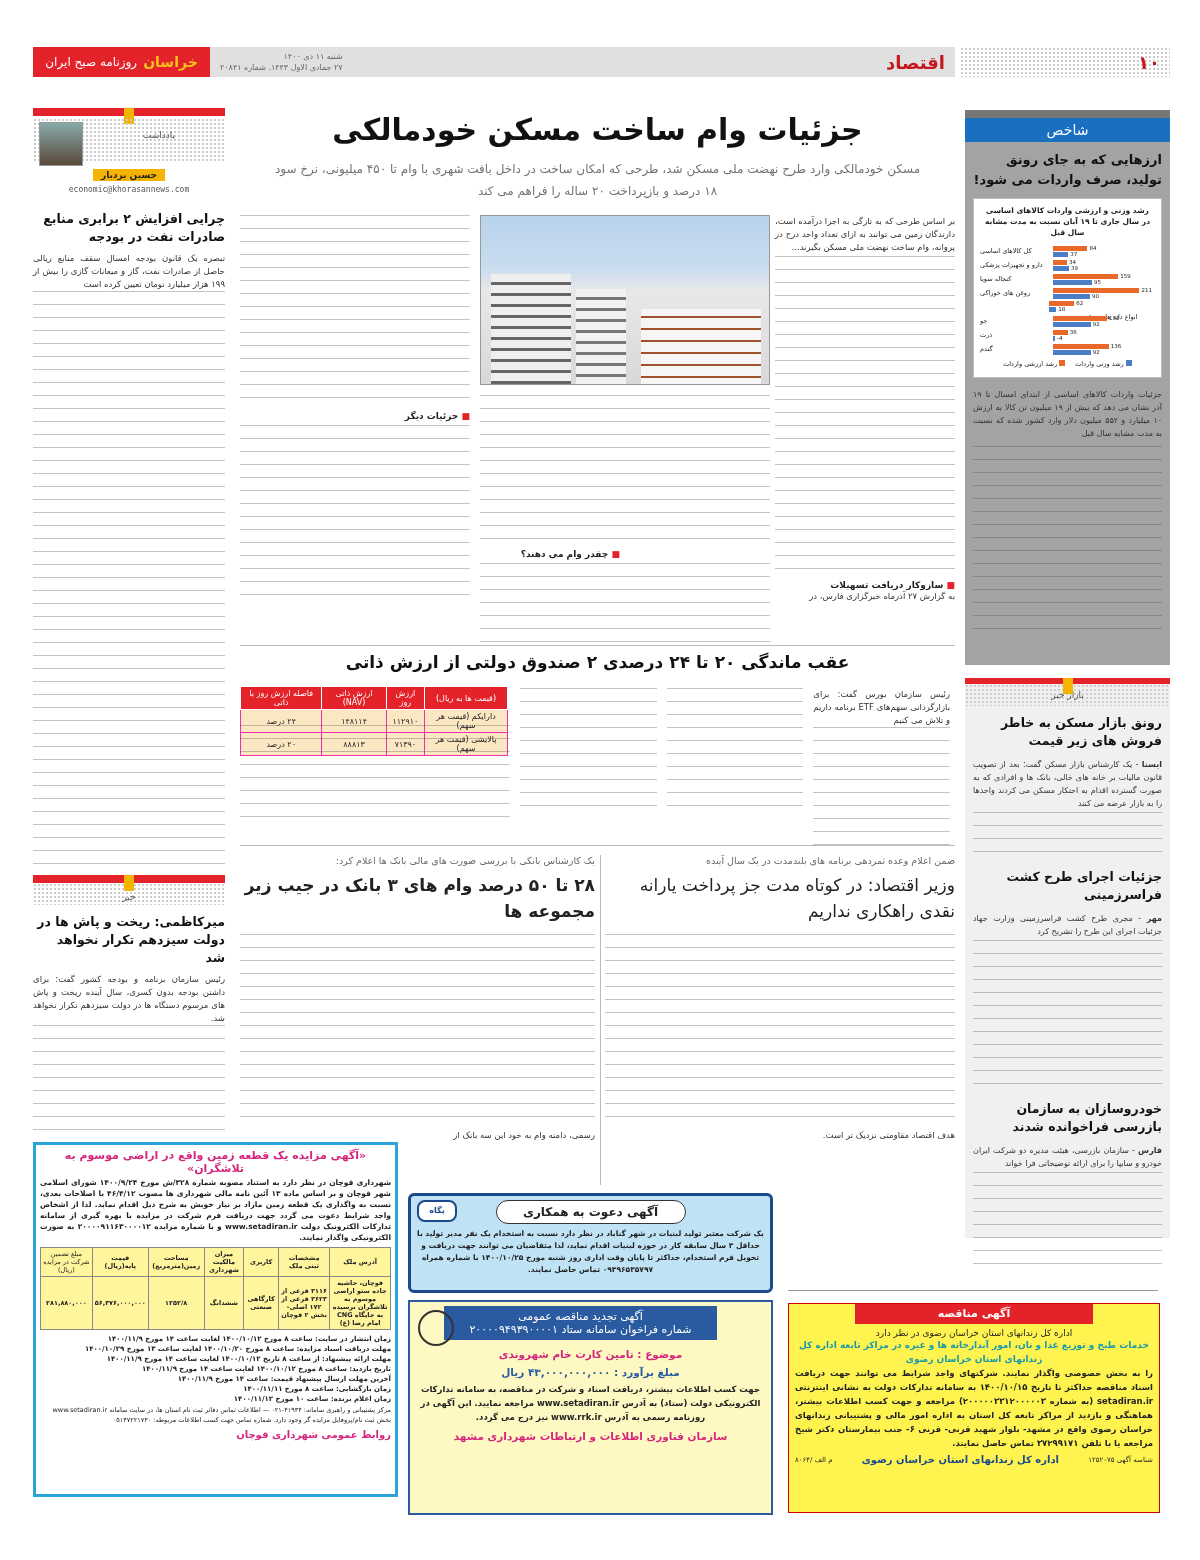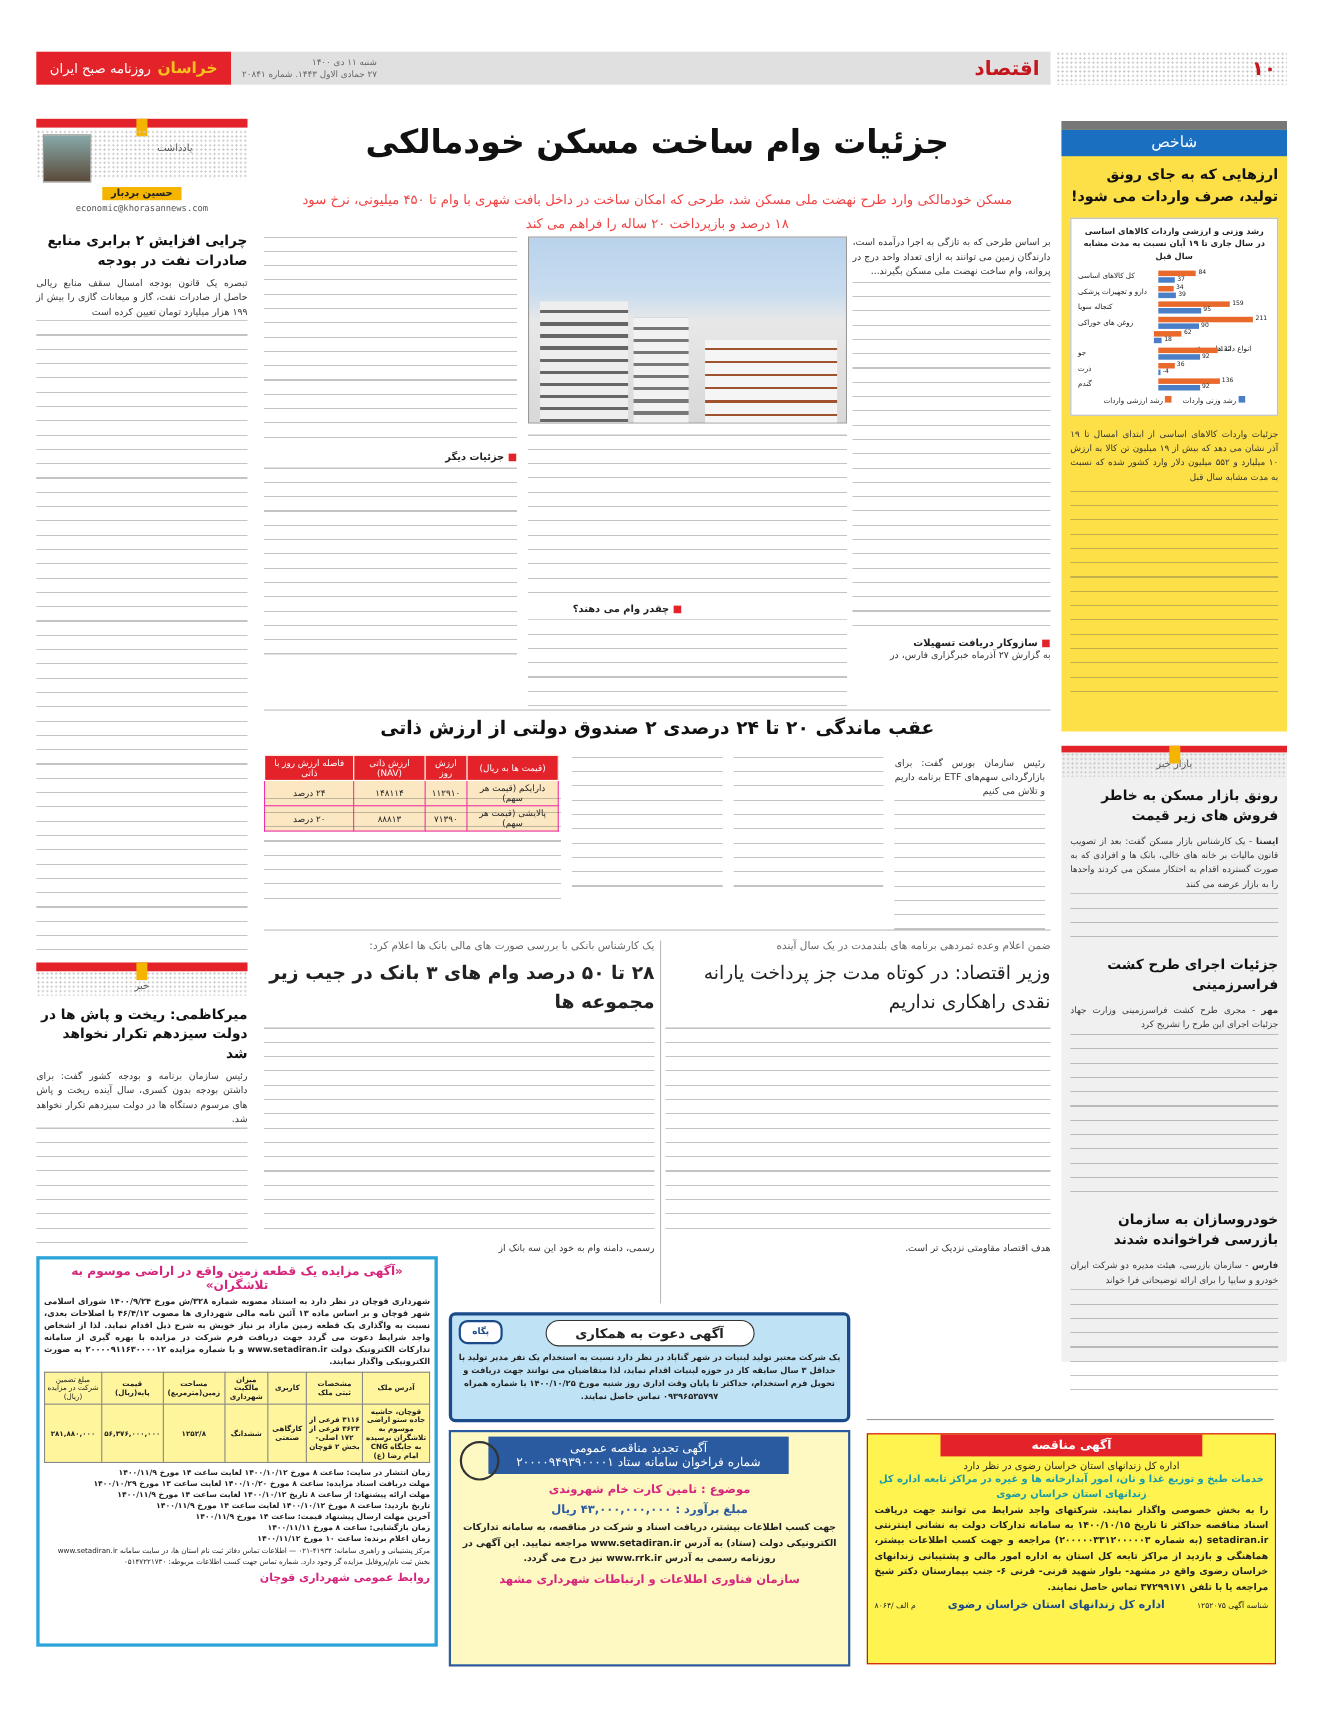--- a/index.html
+++ b/index.html
@@ -31,21 +31,21 @@
   <div class="dates">
     <div>شنبه ۱۱ دی ۱۴۰۰</div>
     <div>۲۷ جمادی الاول ۱۴۴۳. شماره ۲۰۸۴۱</div>
   </div>
 </div>
 <div class="abs hdr-left">
   <span class="brand">خراسان</span>
   <span>روزنامه صبح ایران</span>
 </div>
 
-<div class="abs" style="left:965px;top:110px;width:205px;height:555px;background:#fde047">
+<div class="abs" style="left:965px;top:110px;width:205px;height:555px;background:#a3a3a3">
   <div style="height:8px;background:#777"></div>
   <div style="background:#1a6fc1;color:#fff;text-align:center;font-size:14px;padding:4px 0">شاخص</div>
   <div class="bold-title" style="font-size:13px;line-height:20px;padding:8px 8px 4px;text-align:right">ارزهایی که به جای رونق تولید، صرف واردات می شود!</div>
   <div style="margin:4px 8px;background:#fff;border:1px solid #bbb;padding:6px 4px;height:180px">
     <div style="font-size:7.5px;font-weight:bold;text-align:center;line-height:11px;padding:0 6px">رشد وزنی و ارزشی واردات کالاهای اساسی در سال جاری تا ۱۹ آبان نسبت به مدت مشابه سال قبل</div>
     <div id="chart-bars" style="margin-top:6px">
         <div style="display: flex; align-items: center; height: 14px; font-size: 6.5px;">
           <div style="direction: ltr; width: 108px; position: relative;">
             <div style="height: 5px; margin: 1px 0px; background: rgb(232, 105, 42); width: 34.3636px; display: flex;">
               <span style="margin-left: 36.3636px; font-size: 5.5px; line-height: 5px; white-space: nowrap;">84</span>
@@ -152,21 +152,21 @@
   <div class="bold-title" style="font-size:12.5px;line-height:18px;padding:8px;text-align:right;margin-top:8px">جزئیات اجرای طرح کشت فراسرزمینی</div>
   <div class="txt" style="padding:0 8px;font-size:8px"><b>مهر</b> - <span>مجری طرح کشت فراسرزمینی وزارت جهاد جزئیات اجرای این طرح را تشریح کرد</span></div>
   <div class="lines" style="margin:2px 8px;height:150px"></div>
   <div class="bold-title" style="font-size:12.5px;line-height:18px;padding:8px;text-align:right">خودروسازان به سازمان بازرسی فراخوانده شدند</div>
   <div class="txt" style="padding:0 8px;font-size:8px"><b>فارس</b> - <span>سازمان بازرسی، هیئت مدیره دو شرکت ایران خودرو و سایپا را برای ارائه توضیحاتی فرا خواند</span></div>
   <div class="lines" style="margin:2px 8px;height:100px"></div>
 </div>
 
 <div class="abs" style="left:240px;top:110px;width:715px;text-align:center">
   <div style="font-size:30px;font-weight:bold;color:#111;line-height:40px">جزئیات وام ساخت مسکن خودمالکی</div>
-  <div style="font-size:12px;color:#ef4444;line-height:22px;margin-top:20px;padding:0 30px">مسکن خودمالکی وارد طرح نهضت ملی مسکن شد، طرحی که امکان ساخت در داخل بافت شهری با وام تا ۴۵۰ میلیونی، نرخ سود ۱۸ درصد و بازپرداخت ۲۰ ساله را فراهم می کند</div>
+  <div style="font-size:12px;color:#737373;line-height:22px;margin-top:8px;padding:0 30px">مسکن خودمالکی وارد طرح نهضت ملی مسکن شد، طرحی که امکان ساخت در داخل بافت شهری با وام تا ۴۵۰ میلیونی، نرخ سود ۱۸ درصد و بازپرداخت ۲۰ ساله را فراهم می کند</div>
 </div>
 <div class="abs" style="left:775px;top:215px;width:180px">
   <div class="txt">بر اساس طرحی که به تازگی به اجرا درآمده است، دارندگان زمین می توانند به ازای تعداد واحد درج در پروانه، وام ساخت نهضت ملی مسکن بگیرند...</div>
   <div class="lines" style="height:320px;margin-top:2px"></div>
   <div style="font-size:9px;font-weight:bold;margin-top:4px"><span style="color:#e3222a">■</span> <span>سازوکار دریافت تسهیلات</span></div>
   <div class="txt">به گزارش ۲۷ آذرماه خبرگزاری فارس، در</div>
 </div>
 <div class="abs" style="left:480px;top:215px;width:290px;height:170px;background:linear-gradient(to bottom,#b9d3ec 0%,#c8dcef 30%,#e8e8e8 45%,#d8d8d8 100%);border:1px solid #999">
   <div style="position:absolute;left:10px;bottom:0;width:80px;height:110px;background:repeating-linear-gradient(to bottom,#eee 0,#eee 8px,#666 8px,#666 11px)"></div>
   <div style="position:absolute;left:95px;bottom:0;width:50px;height:95px;background:repeating-linear-gradient(to bottom,#f2f2f2 0,#f2f2f2 8px,#777 8px,#777 11px)"></div>

